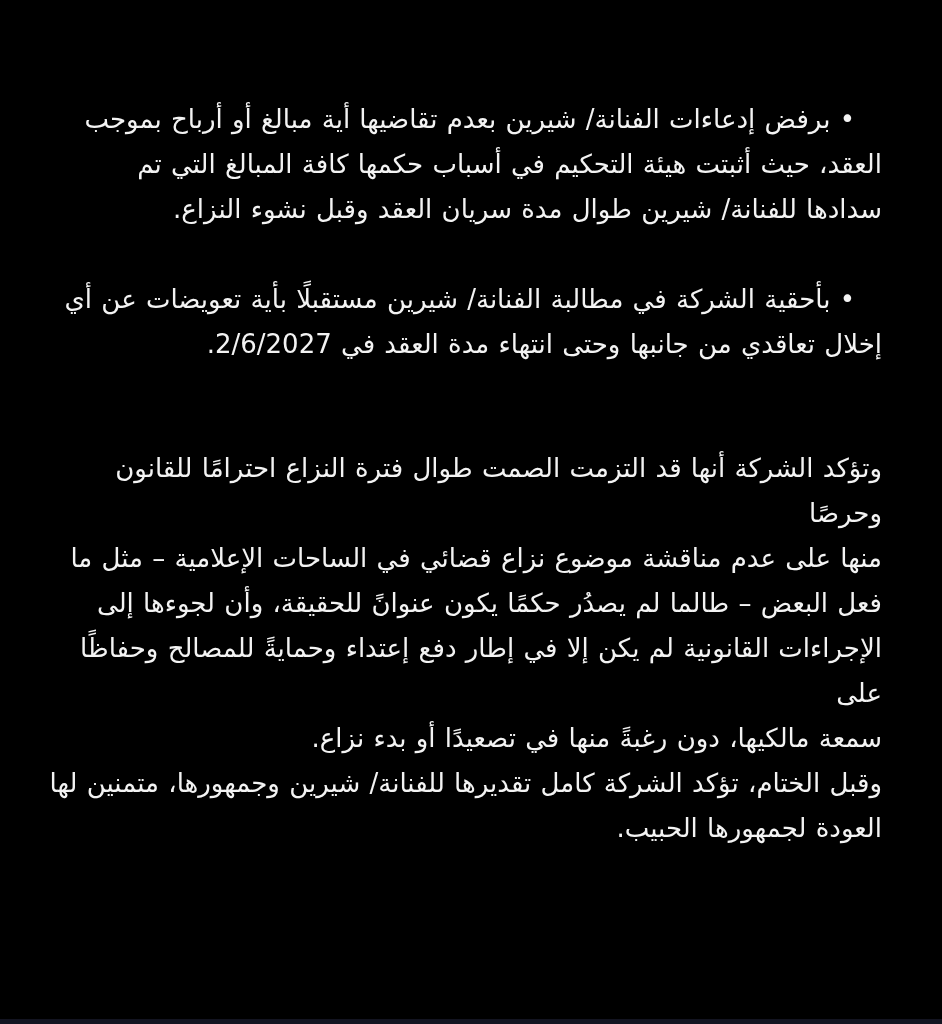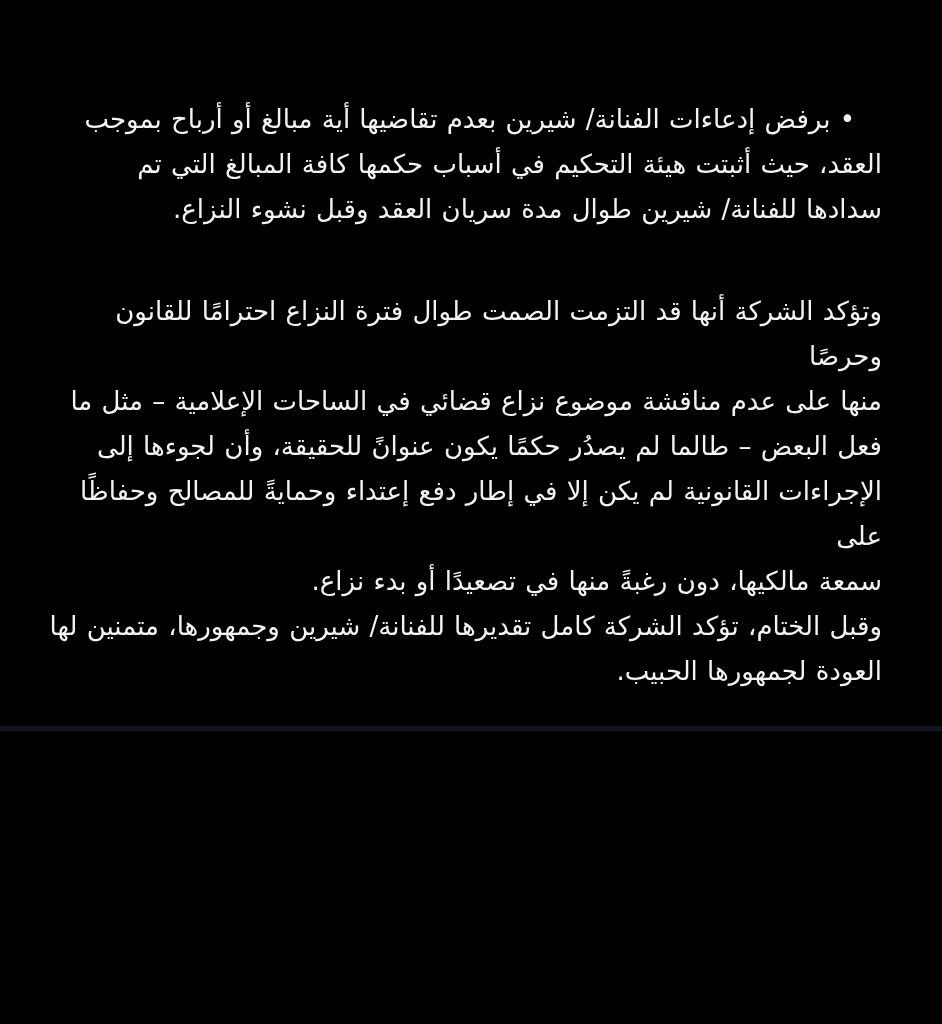--- a/index.html
+++ b/index.html
@@ -4,21 +4,21 @@
 <style>
   html,body{margin:0;padding:0;}
   body{
     width:942px;height:1024px;
     background:#000;
     font-family:"DejaVu Sans", sans-serif;
     overflow:hidden;
   }
   .page{
     position:relative;
-    width:942px;height:731px;
+    width:942px;height:1024px;
     background:var(--bg,#000000);
     overflow:hidden;
   }
   .content{
     position:absolute;
     top:52px;
     right:60px;
     left:42px;
     direction:rtl;
     text-align:right;
@@ -26,37 +26,39 @@
     font-size:26px;
     line-height:45px;
     white-space:pre-line;
     word-spacing:1px;
   }
   .bullet-item{
     
     text-indent:27px;
   }
   .statement-paragraph{
-    margin-top:12px;
+    margin-top:34px;
   }
   .bottom-bar{
     position:absolute;
     left:0;bottom:0;
     width:100%;height:5px;
     background:var(--bar,#131421);
   }
 </style>
 </head>
 <body>
 
 <div class="page">
   <div class="content" dir="rtl">
     <div class="bullet-item">• برفض إدعاءات الفنانة/ شيرين بعدم تقاضيها أية مبالغ أو أرباح بموجب
 العقد، حيث أثبتت هيئة التحكيم في أسباب حكمها كافة المبالغ التي تم
 سدادها للفنانة/ شيرين طوال مدة سريان العقد وقبل نشوء النزاع.</div>
+    <div class="bullet-item">• بأحقية الشركة في مطالبة الفنانة/ شيرين مستقبلًا بأية تعويضات عن أي
+إخلال تعاقدي من جانبها وحتى انتهاء مدة العقد في 2/6/2027.</div>
     <div class="statement-paragraph">وتؤكد الشركة أنها قد التزمت الصمت طوال فترة النزاع احترامًا للقانون وحرصًا
 منها على عدم مناقشة موضوع نزاع قضائي في الساحات الإعلامية – مثل ما
 فعل البعض – طالما لم يصدُر حكمًا يكون عنوانً للحقيقة، وأن لجوءها إلى
 الإجراءات القانونية لم يكن إلا في إطار دفع إعتداء وحمايةً للمصالح وحفاظًا على
 سمعة مالكيها، دون رغبةً منها في تصعيدًا أو بدء نزاع.
 وقبل الختام، تؤكد الشركة كامل تقديرها للفنانة/ شيرين وجمهورها، متمنين لها
 العودة لجمهورها الحبيب.</div>
     
   </div>
   <div class="bottom-bar"></div>

